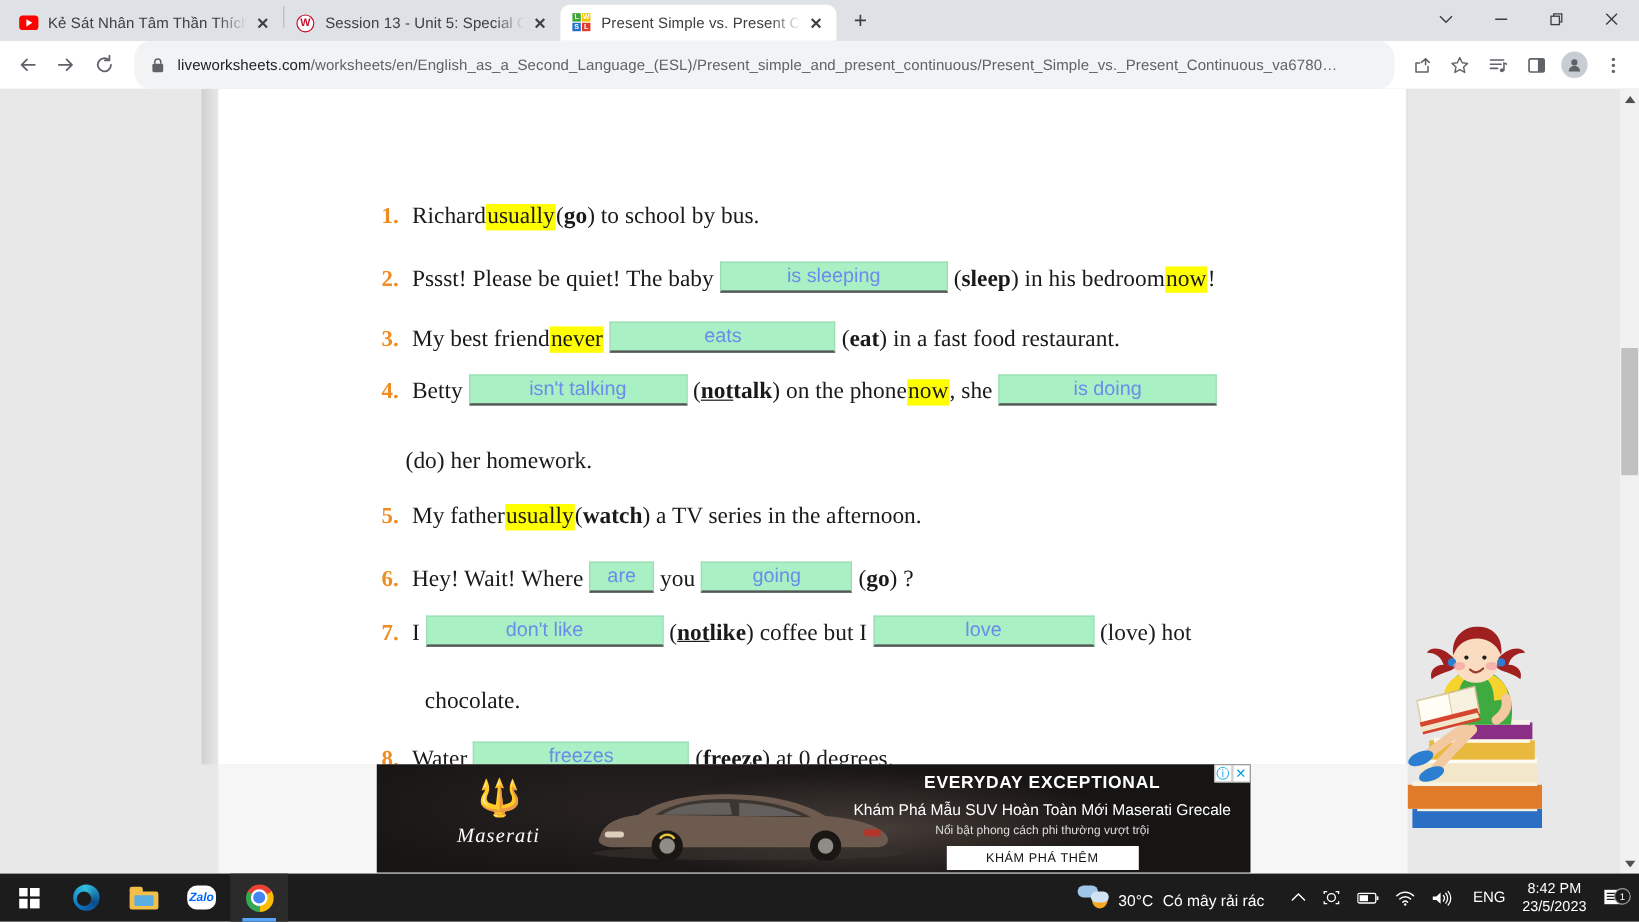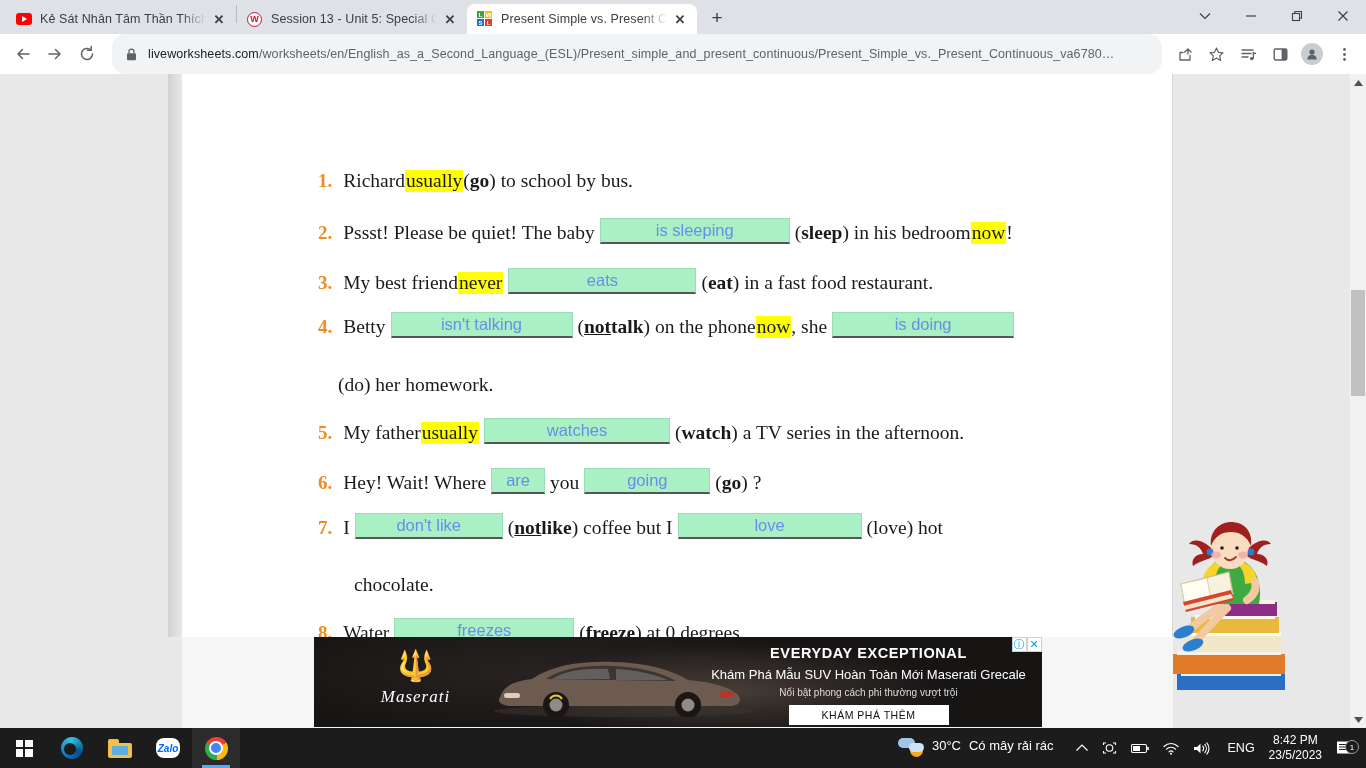--- a/index.html
+++ b/index.html
@@ -233,21 +233,21 @@
   }
   .chrome-ic { width: 23px; height: 23px; border-radius: 50%;
     background: conic-gradient(from -60deg, #ea4335 0deg 120deg, #fbbc05 120deg 240deg, #34a853 240deg 360deg);
     display: flex; align-items: center; justify-content: center; }
   .chrome-ic::after { content: ''; width: 10px; height: 10px; border-radius: 50%; background: #4285f4; border: 2px solid #fff; }
 
   .tb-right {
     margin-left: auto; display: flex; align-items: center; height: 40px; color: #ffffff;
     font-size: 12px; padding-right: 6px; gap: 0;
   }
-  .weather { display: flex; align-items: flex-start; gap: 8px; padding: 0 10px; }
+  .weather { display: flex; align-items: flex-end; gap: 8px; padding: 0 10px; }
   .weather-ic { position: relative; width: 26px; height: 20px; }
   .w-sun { position: absolute; right: 1px; bottom: 1px; width: 13px; height: 13px; border-radius: 50%; background: #f5a623; }
   .w-cloud1 { position: absolute; left: 0; top: 0; width: 17px; height: 10px; background: #9fc6e8; border-radius: 6px; }
   .w-cloud2 { position: absolute; right: 0; top: 5px; width: 15px; height: 9px; background: #cfe3f5; border-radius: 6px; }
   .wtext { font-size: 13px; }
   .tray { display: flex; align-items: center; gap: 14px; padding: 0 12px; }
   .tray-ic { color: #fff; display: flex; align-items: center; }
   .lang { font-size: 12.5px; padding: 0 6px; }
   .clock { text-align: center; line-height: 1.25; font-size: 12px; padding: 0 8px; }
   .notif { position: relative; width: 30px; display: flex; align-items: center; justify-content: center; }
@@ -446,23 +446,20 @@
               <span>is doing</span>
             </div>
           </div>
           <div class="q" style="top: 300px; left: 156px;">
             <span>(do) her homework.</span>
           </div>
           <div class="q" style="top: 346px; left: 136px;">
             <span class="qnum">5.</span>
             <span>My father </span>
             <span class="hl">usually</span>
-            <div class="ansbox" style="width: 186px;">
-              <span>watches</span>
-            </div>
             <span>(</span>
             <span class="bold">watch</span>
             <span>) a TV series in the afternoon.</span>
           </div>
           <div class="q" style="top: 396px; left: 136px;">
             <span class="qnum">6.</span>
             <span>Hey! Wait! Where </span>
             <div class="ansbox" style="width: 54px;">
               <span>are</span>
             </div>
@@ -470,21 +467,21 @@
             <div class="ansbox" style="width: 126px;">
               <span>going</span>
             </div>
             <span>(</span>
             <span class="bold">go</span>
             <span>) ?</span>
           </div>
           <div class="q" style="top: 441px; left: 136px;">
             <span class="qnum">7.</span>
             <span>I</span>
-            <div class="ansbox" style="width: 148px; align-items: center;">
+            <div class="ansbox" style="width: 198px; align-items: center;">
               <span>don't like</span>
             </div>
             <span>(</span>
             <span class="bold und">not</span>
             <span class="bold"> like</span>
             <span>) coffee but I </span>
             <div class="ansbox" style="width: 184px;">
               <span>love</span>
             </div>
             <span>(love) hot</span>

